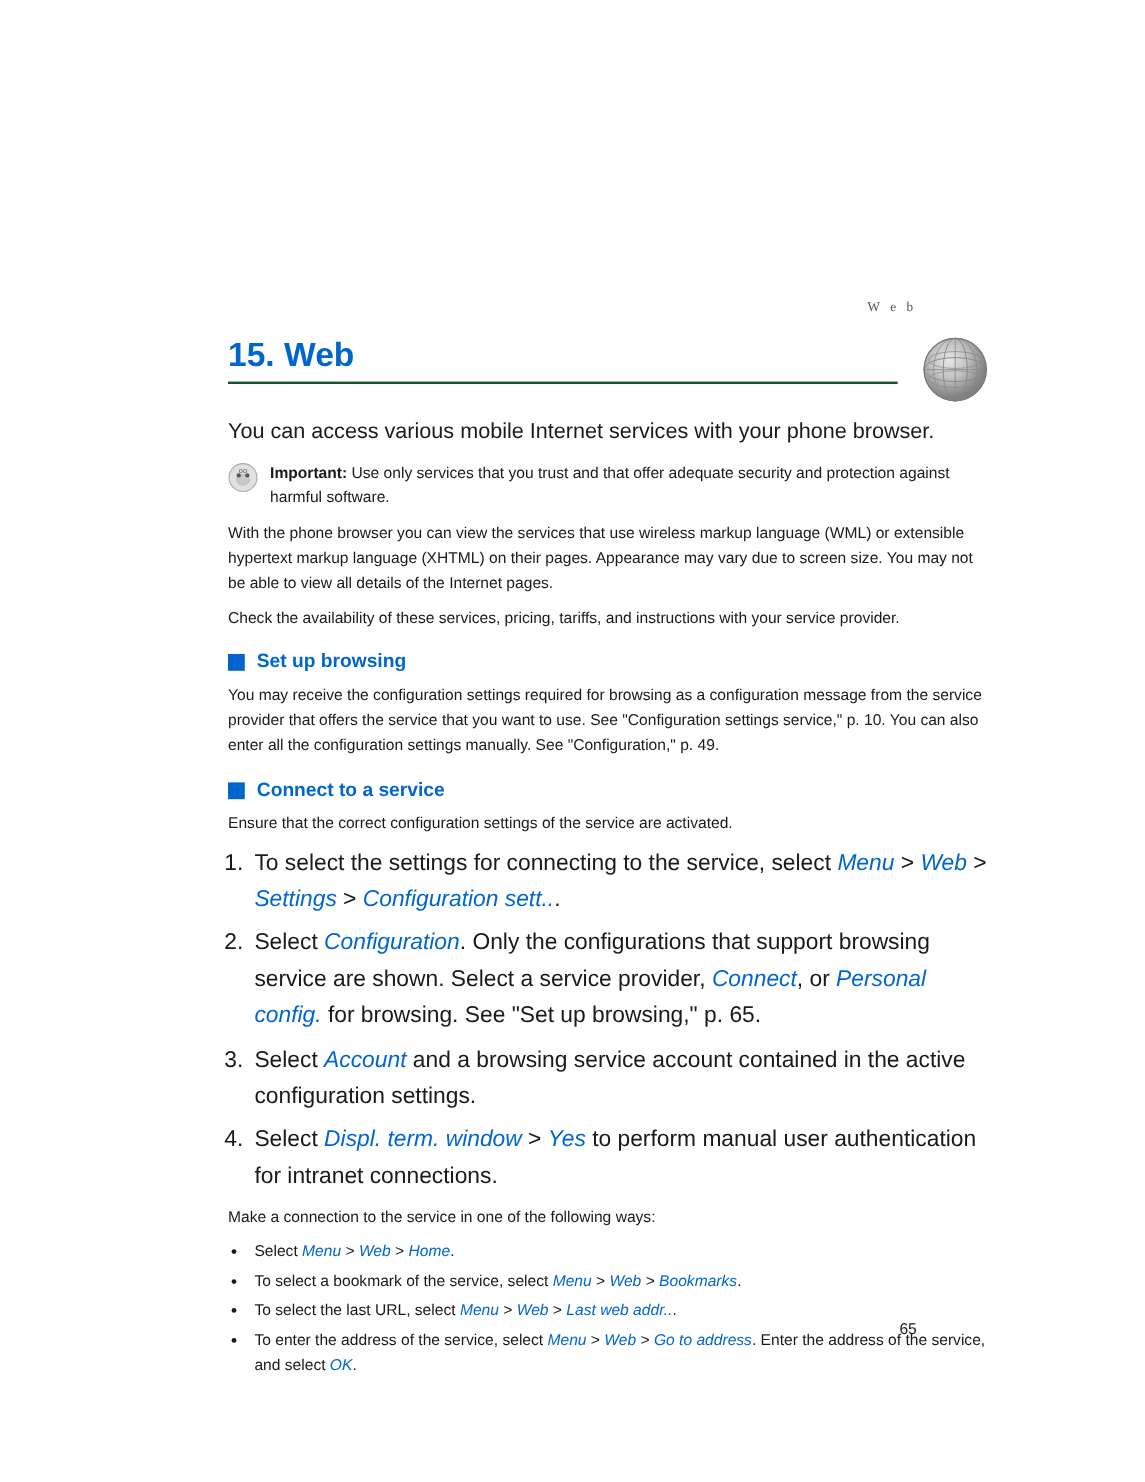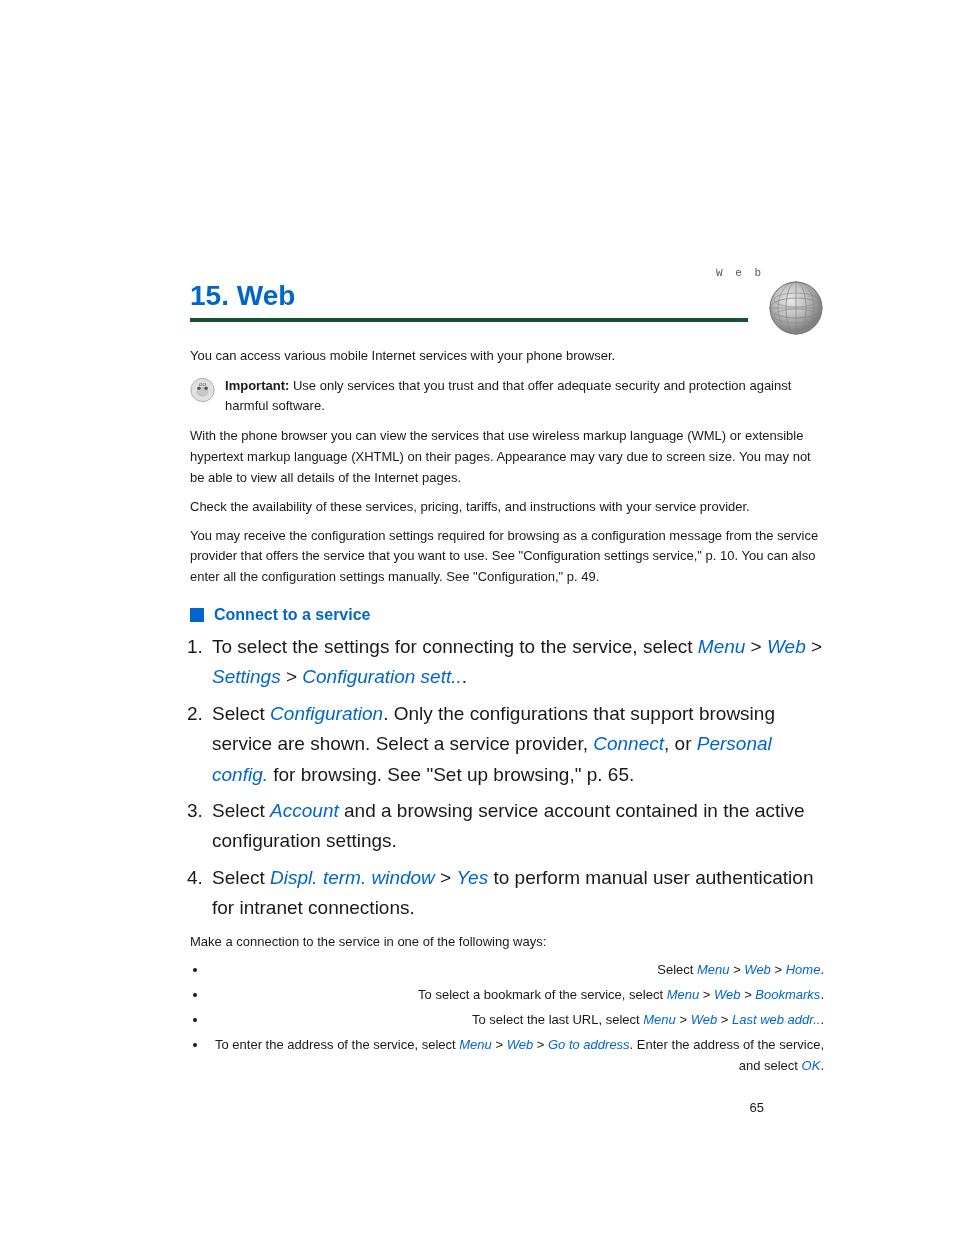--- a/index.html
+++ b/index.html
@@ -20,26 +20,26 @@
     .page {
       width: 954px;
       min-height: 1235px;
       background: #ffffff;
       position: relative;
       padding: 0;
     }
 
     .top-label {
       position: absolute;
-      top: 267px;
+      top: 250px;
       right: 190px;
       font-size: 11px;
       letter-spacing: 3px;
       color: #555;
-      font-family: Liberation Mono, monospace;
+      font-family: Liberation Serif, serif;
       margin-left: 16px;
     }
 
     .content-area {
       position: absolute;
       top: 280px;
       left: 190px;
       right: 130px;
       width: 634px;
     }
@@ -48,28 +48,28 @@
       display: flex;
       align-items: flex-start;
       justify-content: space-between;
       margin-bottom: 10px;
     }
 
     .chapter-title {
       font-size: 28px;
       font-weight: bold;
       color: #0066cc;
-      border-bottom: 4px solid #14532d;
+      border-bottom: 2px solid #14532d;
       padding-bottom: 6px;
       flex: 1;
       margin-right: 20px;
     }
 
     .intro-text {
-      font-size: 13px;
+      font-size: 18px;
       line-height: 1.55;
       margin-bottom: 10px;
       color: #1a1a1a;
     }
 
     .important-box {
       display: flex;
       align-items: flex-start;
       margin-bottom: 10px;
       gap: 10px;
@@ -125,21 +125,20 @@
       line-height: 1.6;
       margin-bottom: 6px;
       color: #1a1a1a;
       list-style-type: decimal;
       padding-left: 4px;
     }
 
     .bullet-list {
       margin-left: 18px;
       margin-bottom: 8px;
-      text-align: right;
     }
 
     .bullet-list li {
       font-size: 13px;
       line-height: 1.6;
       margin-bottom: 4px;
       color: #1a1a1a;
       list-style-type: disc;
       padding-left: 4px;
     }
@@ -218,28 +217,33 @@
       <p class="important-text">
         <strong>Important:</strong>
         <span> Use only services that you trust and that offer adequate security and protection against harmful software.</span>
       </p>
     </div>
 
     <p class="body-text">With the phone browser you can view the services that use wireless markup language (WML) or extensible hypertext markup language (XHTML) on their pages. Appearance may vary due to screen size. You may not be able to view all details of the Internet pages.</p>
 
     <p class="body-text">Check the availability of these services, pricing, tariffs, and instructions with your service provider.</p>
 
+    <div class="section-heading">
+      <div class="section-square"></div>
+      <span>Set up browsing</span>
+    </div>
 
     <p class="body-text">You may receive the configuration settings required for browsing as a configuration message from the service provider that offers the service that you want to use. See "Configuration settings service," p. 10. You can also enter all the configuration settings manually. See "Configuration," p. 49.</p>
 
     <div class="section-heading">
       <div class="section-square"></div>
       <span>Connect to a service</span>
     </div>
 
+    <p class="body-text">Ensure that the correct configuration settings of the service are activated.</p>
 
     <ol class="ordered-list">
       <li>
         <span>To select the settings for connecting to the service, select </span><span class="link-text">Menu</span><span> &gt; </span><span class="link-text">Web</span><span> &gt; </span><br><span class="link-text">Settings</span><span> &gt; </span><span class="link-text">Configuration sett..</span><span>.</span>
       </li>
       <li>
         <span>Select </span><span class="link-text">Configuration</span><span>. Only the configurations that support browsing service are shown. Select a service provider, </span><span class="link-text">Connect</span><span>, or </span><span class="link-text">Personal config.</span><span> for browsing. See "Set up browsing," p. 65.</span>
       </li>
       <li>
         <span>Select </span><span class="link-text">Account</span><span> and a browsing service account contained in the active configuration settings.</span>

